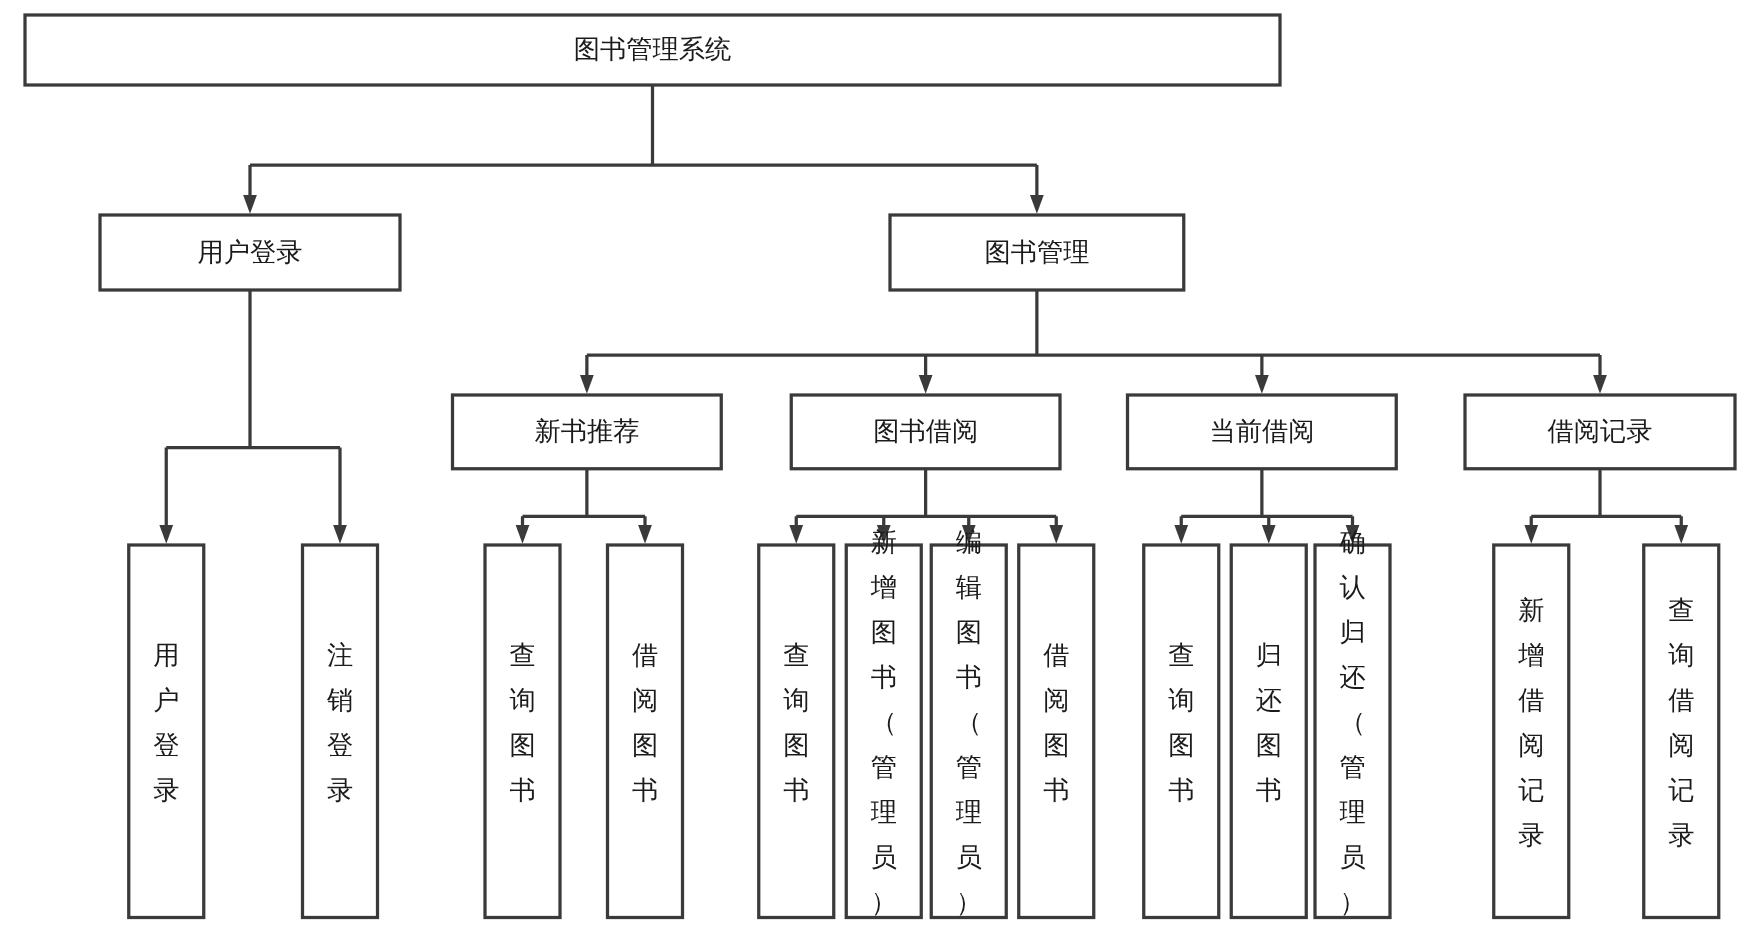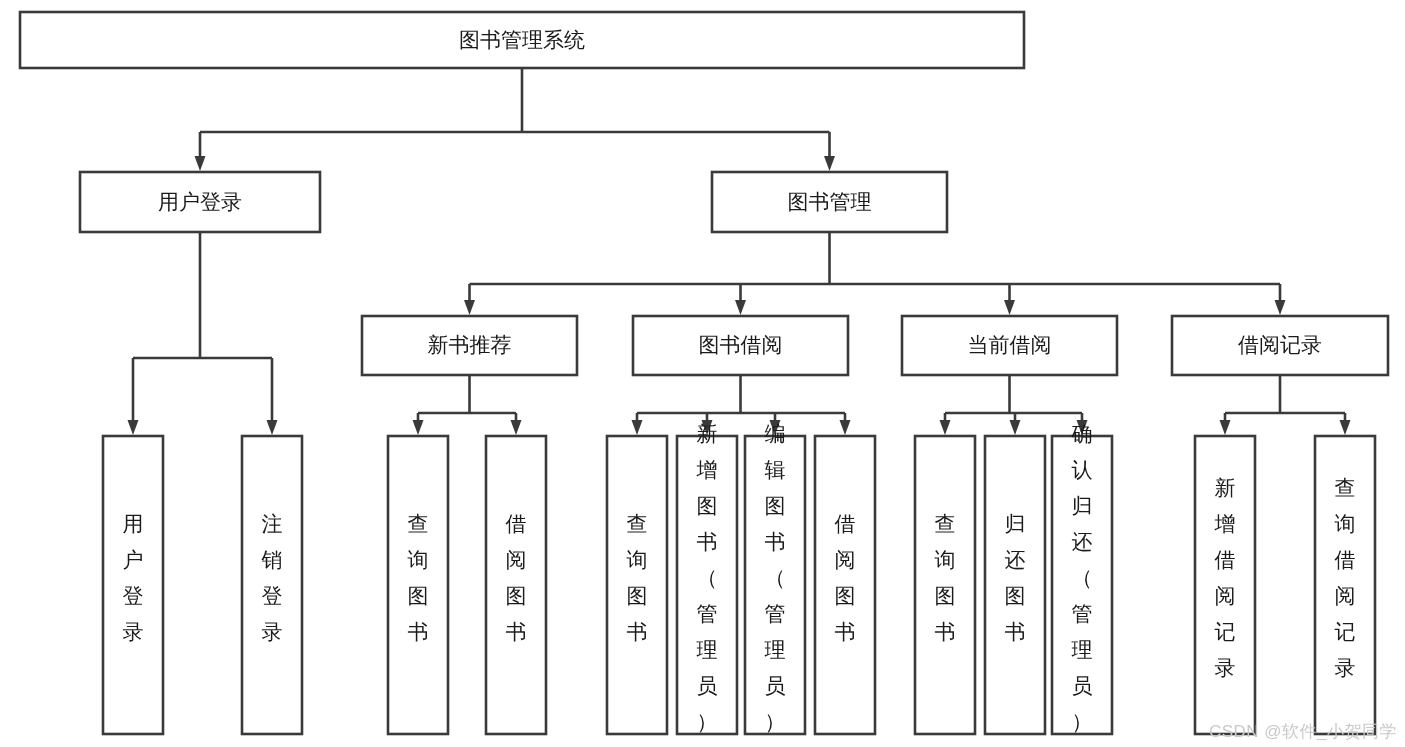--- a/index.html
+++ b/index.html
@@ -217,14 +217,13 @@
         <g>
           <rect class="node-box" x="1195" y="436" width="60" height="298"></rect>
           <text class="node-label-vertical" x="1225" y="495"><tspan x="1225" y="495">新</tspan><tspan x="1225" y="531">增</tspan><tspan x="1225" y="567">借</tspan><tspan x="1225" y="603">阅</tspan><tspan x="1225" y="639">记</tspan><tspan x="1225" y="675">录</tspan></text>
         </g>
         <g>
           <rect class="node-box" x="1315" y="436" width="60" height="298"></rect>
           <text class="node-label-vertical" x="1345" y="495"><tspan x="1345" y="495">查</tspan><tspan x="1345" y="531">询</tspan><tspan x="1345" y="567">借</tspan><tspan x="1345" y="603">阅</tspan><tspan x="1345" y="639">记</tspan><tspan x="1345" y="675">录</tspan></text>
         </g>
       </g>
   </svg>
-  <div class="watermark">CSDN @软件_小贺同学</div>
 </div>
 
 </body></html>

